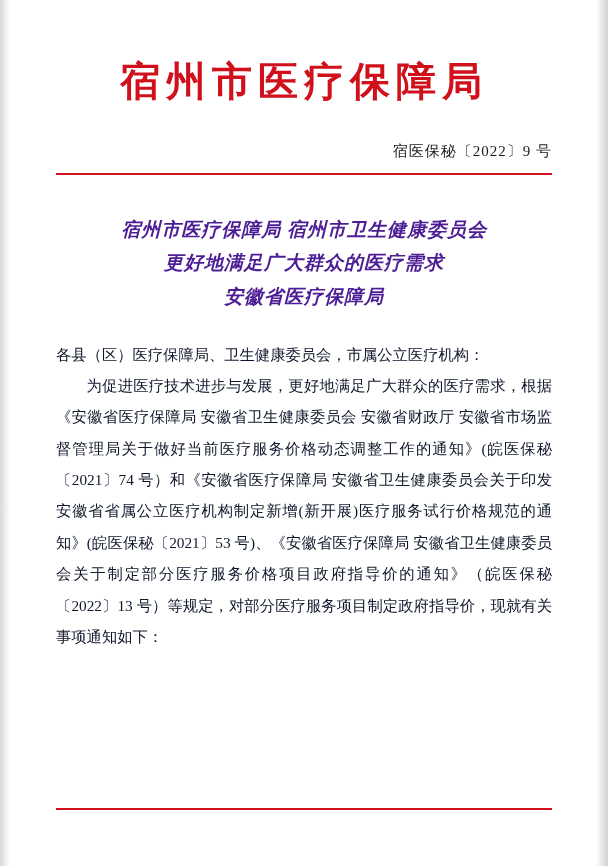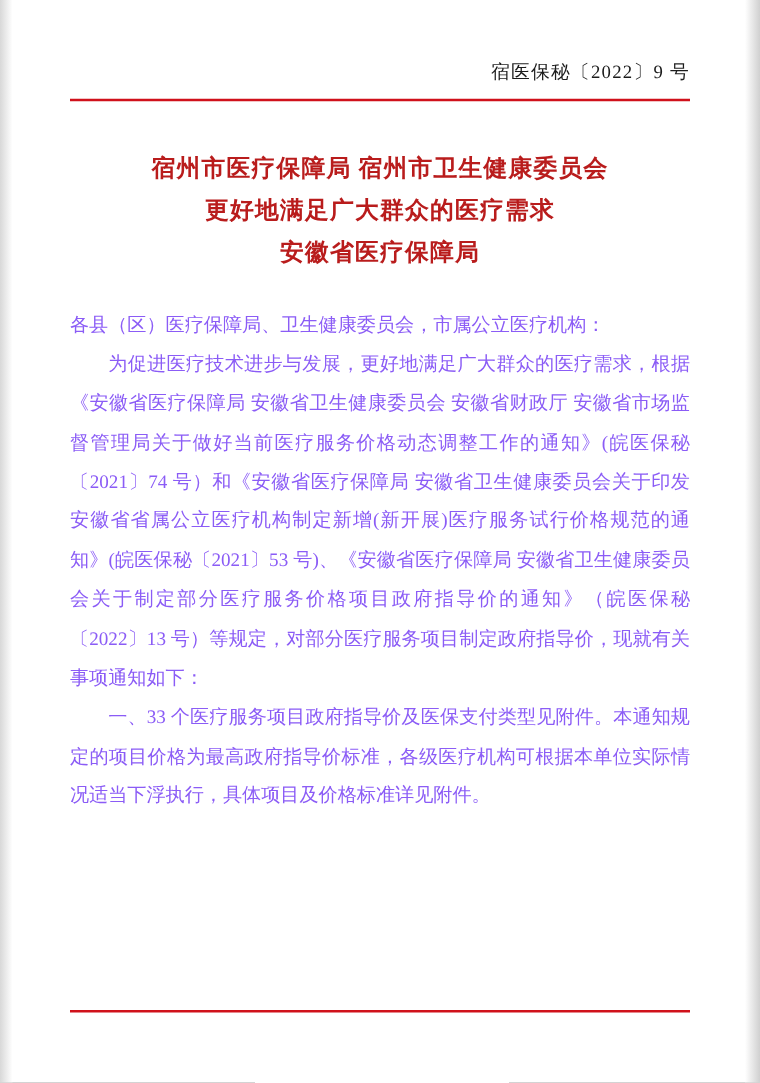--- a/index.html
+++ b/index.html
@@ -54,51 +54,52 @@
     font-family: "Liberation Serif", "DejaVu Serif", serif;
     font-weight: bold;
     font-size: 40px;
     letter-spacing: 6px;
     line-height: 1.2;
     white-space: nowrap;
   }
 
   .doc-number {
     text-align: right;
-    margin-top: 48px;
+    margin-top: 36px;
     font-size: 15px;
     color: #1b1b1b;
     letter-spacing: 1px;
   }
 
   .red-rule {
     margin-top: 12px;
     height: 2px;
     background: #d0111b;
   }
 
   .title-block {
     text-align: center;
     margin-top: 38px;
-    color: #b91c1c;
+    color: #4c1d95;
     font-weight: bold;
     font-size: 19px;
     line-height: 1.75;
     letter-spacing: 1px;
+    font-style: italic;
   }
   .title-line {
     display: block;
     white-space: nowrap;
   }
 
   .content {
     margin-top: 26px;
     font-size: 15.3px;
     line-height: 2.05;
-    color: #8b5cf6;
+    color: #0f172a;
     text-align: justify;
     text-justify: inter-ideograph;
   }
   .para {
     margin: 0;
     text-indent: 0;
   }
   .para.indent {
     text-indent: 2em;
     font-family: Liberation Serif, serif;
@@ -114,34 +115,36 @@
     z-index: 2;
   }
 </style>
 </head>
 <body>
 
 <div class="page">
 
   <div class="doc-body">
 
+    <div class="masthead">
+      <div class="masthead-title">宿州市医疗保障局</div>
+    </div>
 
     <div class="doc-number">宿医保秘〔2022〕9 号</div>
 
     <div class="red-rule"></div>
 
     <div class="title-block">
       <span class="title-line">宿州市医疗保障局 宿州市卫生健康委员会</span>
       <span class="title-line">更好地满足广大群众的医疗需求</span>
       <span class="title-line">安徽省医疗保障局</span>
     </div>
 
     <div class="content">
       <p class="para">各县（区）医疗保障局、卫生健康委员会，市属公立医疗机构：</p>
       <p class="para indent">为促进医疗技术进步与发展，更好地满足广大群众的医疗需求，根据《安徽省医疗保障局 安徽省卫生健康委员会 安徽省财政厅 安徽省市场监督管理局关于做好当前医疗服务价格动态调整工作的通知》(皖医保秘〔2021〕74 号）和《安徽省医疗保障局 安徽省卫生健康委员会关于印发安徽省省属公立医疗机构制定新增(新开展)医疗服务试行价格规范的通知》(皖医保秘〔2021〕53 号)、《安徽省医疗保障局 安徽省卫生健康委员会关于制定部分医疗服务价格项目政府指导价的通知》（皖医保秘〔2022〕13 号）等规定，对部分医疗服务项目制定政府指导价，现就有关事项通知如下：</p>
-      <p class="para indent">一、33 个医疗服务项目政府指导价及医保支付类型见附件。本通知规定的项目价格为最高政府指导价标准，各级医疗机构可根据本单位实际情况适当下浮执行，具体项目及价格标准详见附件。</p>
     </div>
 
   </div>
 
   <div class="footer-rule"></div>
 
 </div>
 
 </body></html>

